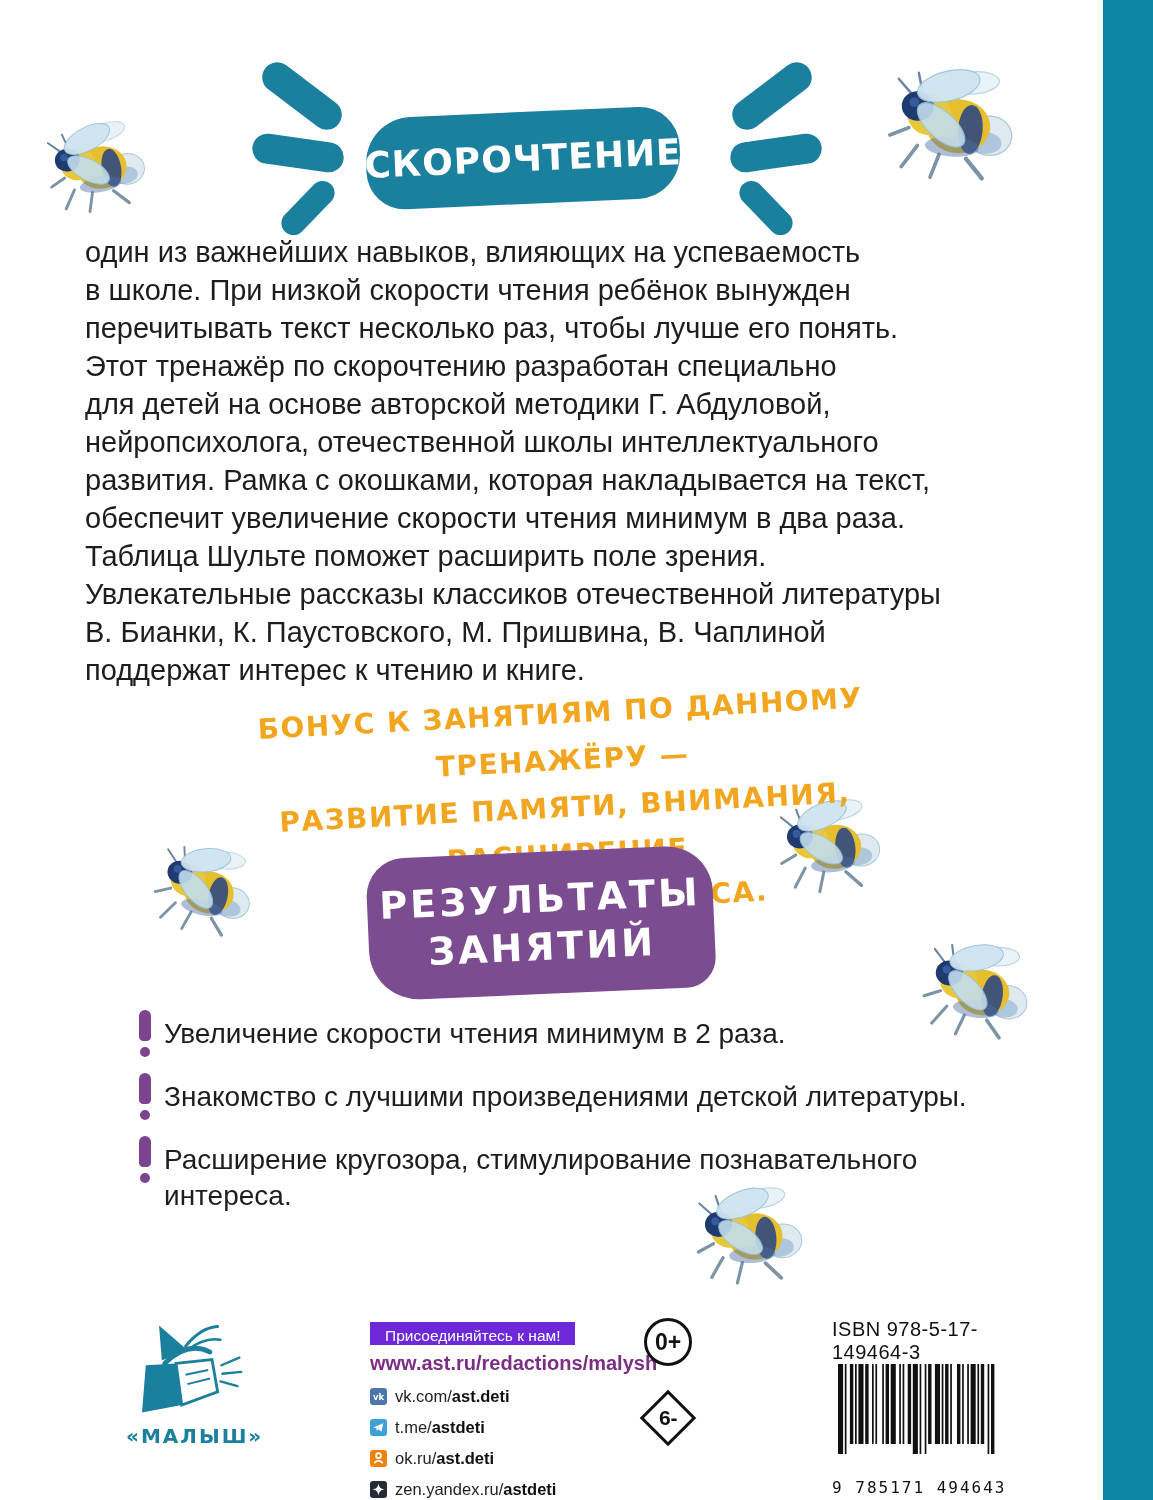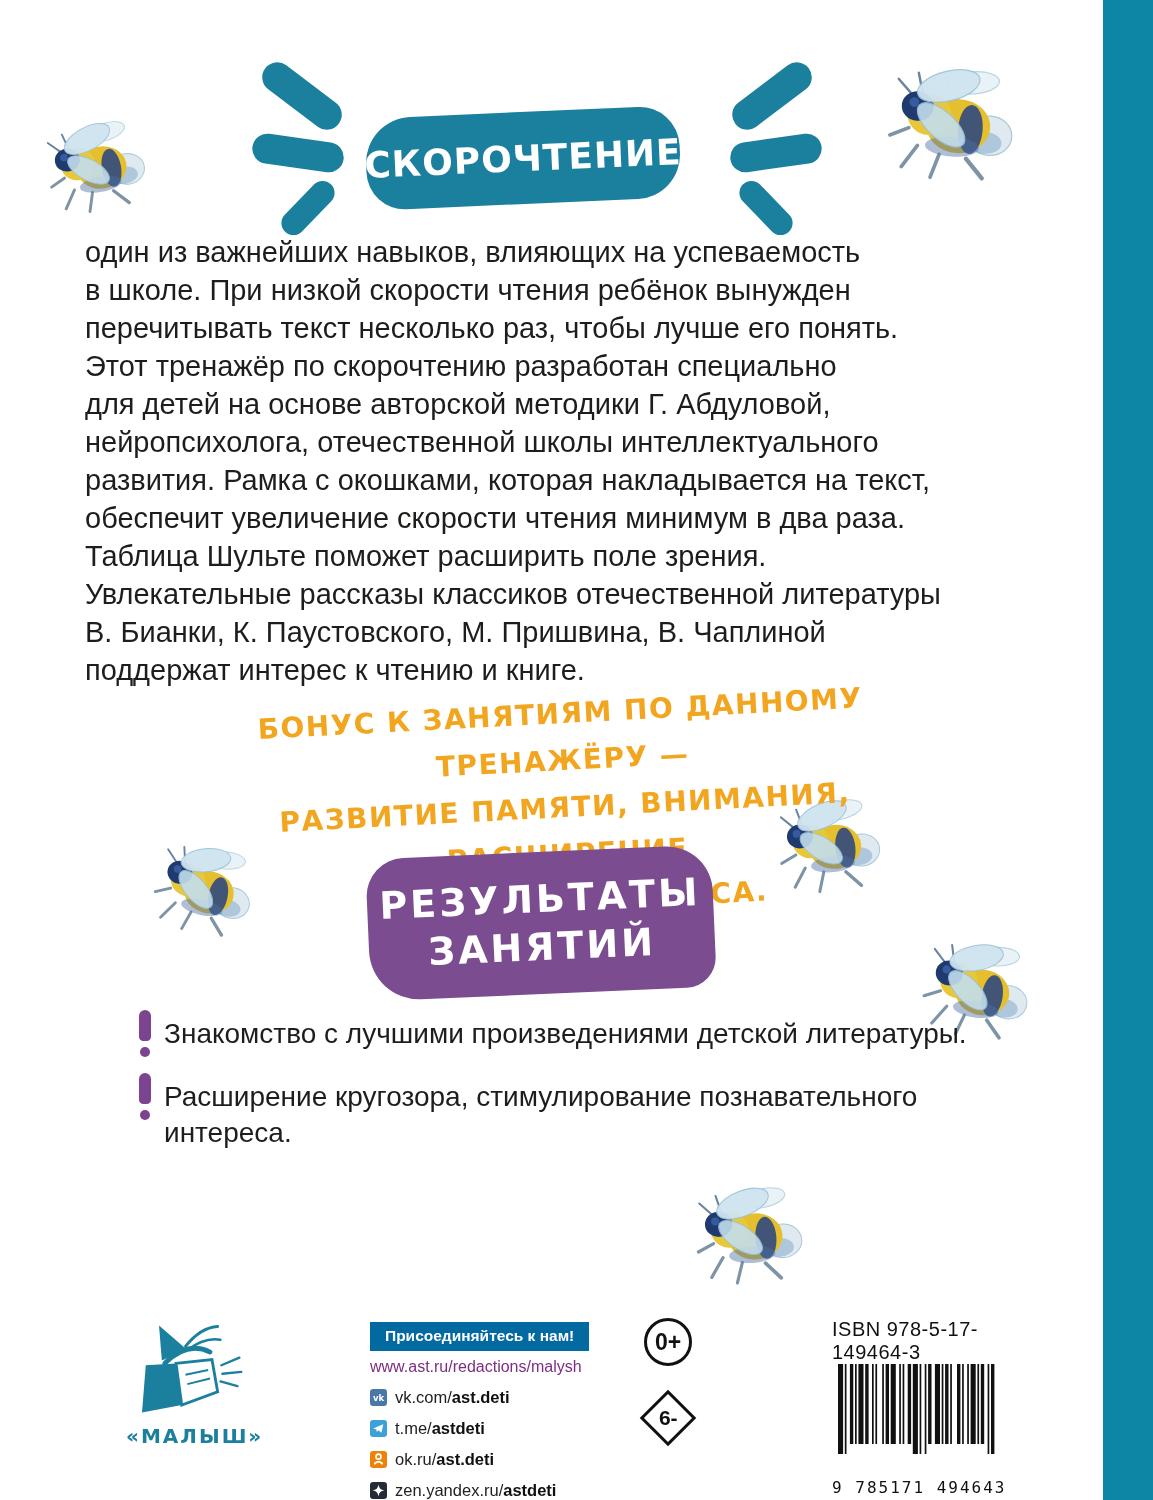--- a/index.html
+++ b/index.html
@@ -56,23 +56,23 @@
   .excl .dot { position:absolute; left:2px; top:37px; width:10px; height:10px; background:#7c4391; border-radius:50%; }
   .results-list li .item-text { color:#1d1d1b; font-size:28px; line-height:36px; }
 
   
   .logo-block { position:absolute; left:126px; top:1318px; width:136px; text-align:right; }
   .logo-block svg { display:block; margin:0 auto; }
   .logo-caption { margin-top:2px; color:#1b7f9e; font-weight:bold; font-size:20px; letter-spacing:2px;
                   font-family:"DejaVu Sans","Liberation Sans",sans-serif; }
 
   .social-block { position:absolute; left:370px; top:1322px; width:250px; }
-  .join-banner { display:inline-block; background:#0369a1; color:#fff; font-weight:bold;
-                 font-size:15.5px; padding:5px 15px 6px; }
-  .site-url { margin-top:7px; color:#7b2e83; font-weight:normal; font-size:16px; }
+  .join-banner { display:inline-block; background:#6d28d9; color:#fff; font-weight:normal;
+                 font-size:15.5px; padding:5px 15px 0; }
+  .site-url { margin-top:7px; color:#7b2e83; font-weight:bold; font-size:20px; }
   .social-row { display:flex; align-items:center; margin-top:12px; font-size:16.5px; color:#222; }
   .social-row:first-of-type { margin-top:14px; }
   .social-row svg { margin-right:8px; flex:0 0 17px; }
   .social-row b { color:#101010; }
 
   .age-circle {
     position:absolute; left:644px; top:1318px; width:48px; height:48px;
     border:3px solid #111; border-radius:50%;
     display:flex; align-items:center; justify-content:center;
     font-weight:bold; font-size:23px; color:#111;
@@ -175,20 +175,27 @@
     <div>развитие памяти, внимания, расширение</div>
     <div>словарного запаса.</div>
   </div>
 
   <div class="results-badge">
     <div>РЕЗУЛЬТАТЫ</div>
     <div>ЗАНЯТИЙ</div>
   </div>
 
   <ul class="results-list">
+    <li>
+      <span class="excl">
+          <span class="bar"></span>
+          <span class="dot"></span>
+        </span>
+      <span class="item-text">Увеличение скорости чтения минимум в 2 раза.</span>
+    </li>
     <li>
       <span class="excl">
           <span class="bar"></span>
           <span class="dot"></span>
         </span>
       <span class="item-text">Знакомство с лучшими произведениями детской литературы.</span>
     </li>
     <li>
       <span class="excl">
           <span class="bar"></span>

